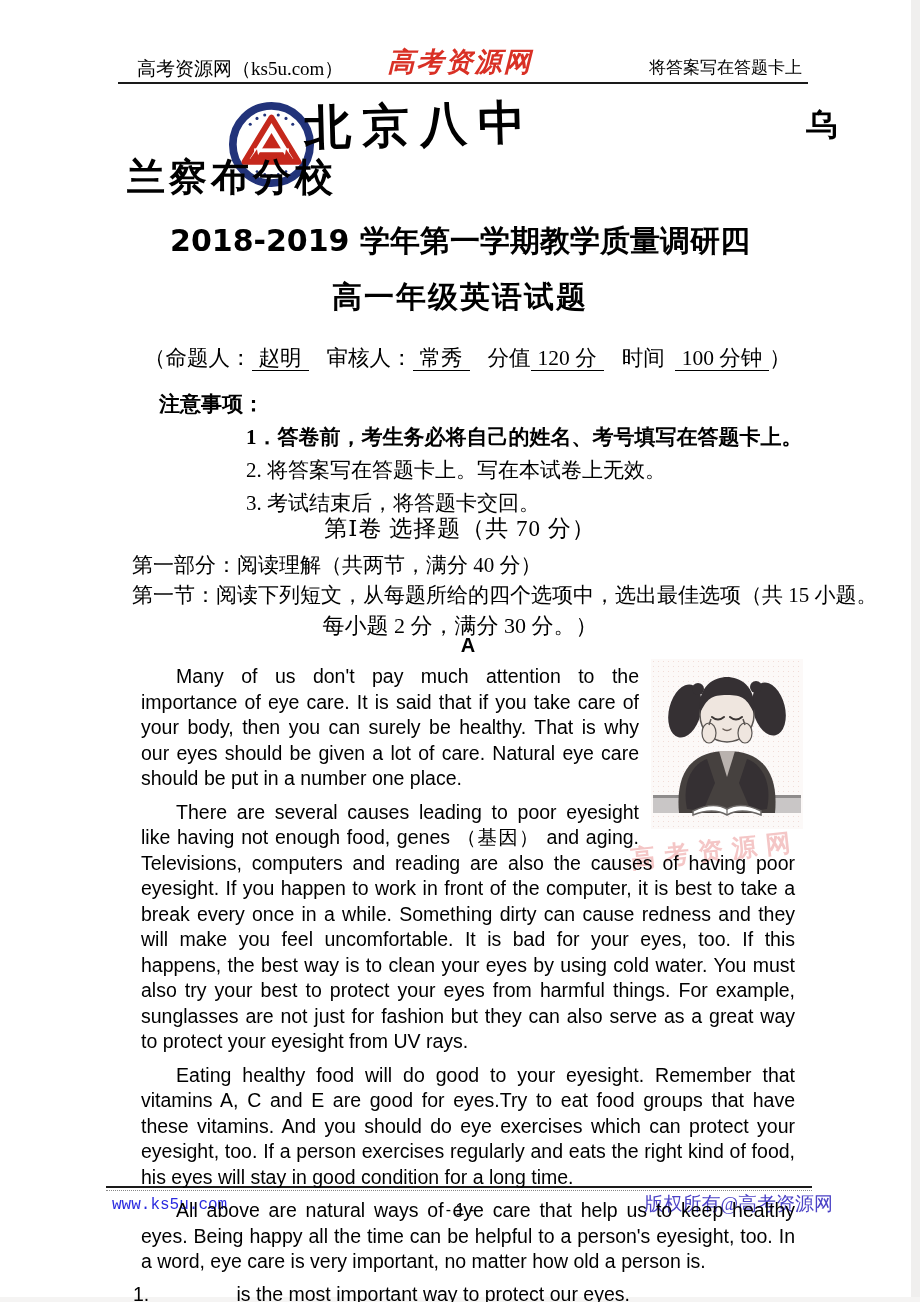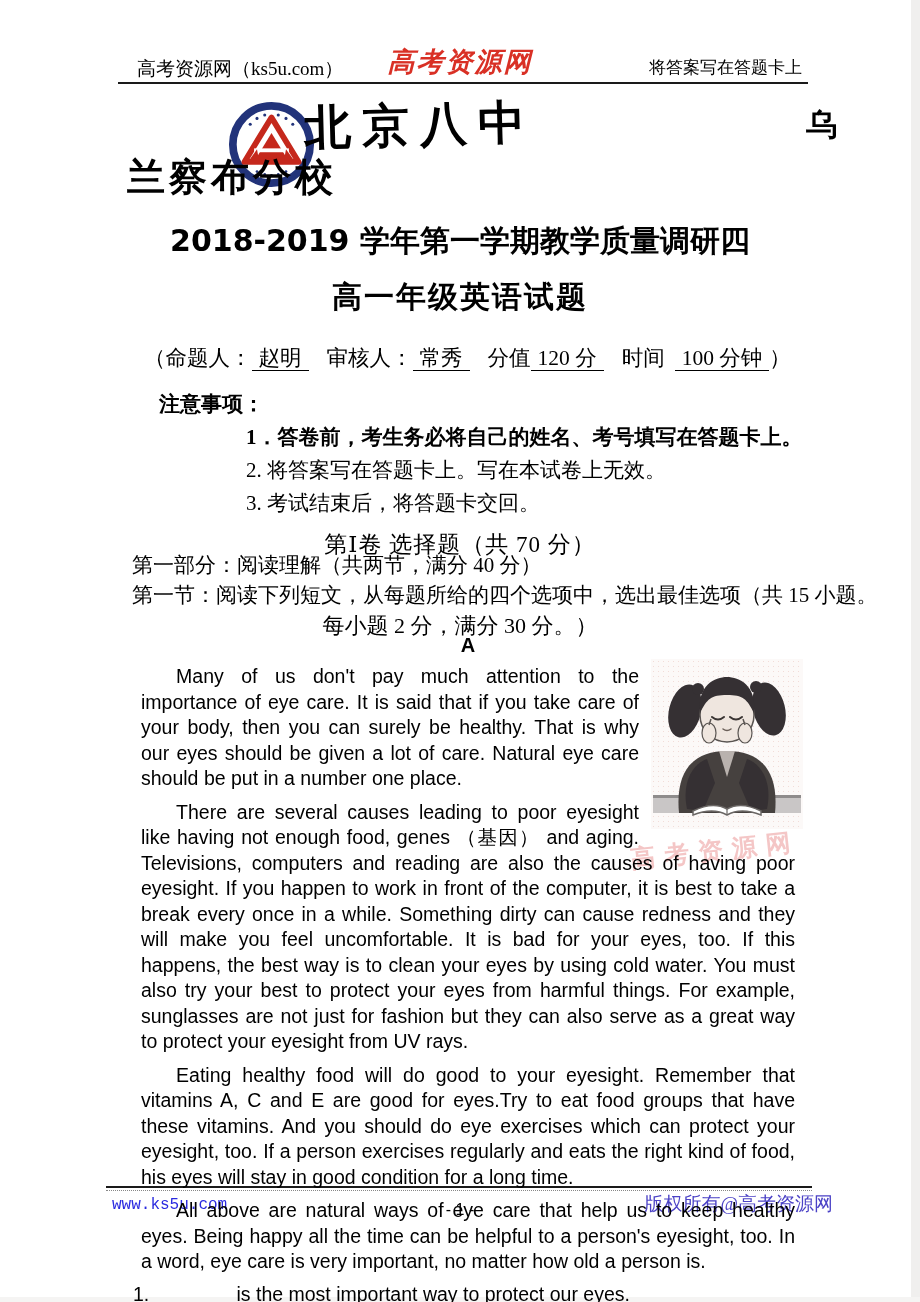--- a/index.html
+++ b/index.html
@@ -40,21 +40,21 @@
   .meta .u{border-bottom:1.6px solid #000;padding:0 7px;}
   .meta .gap{display:inline-block;width:18px;}
 
   
   .notice{position:absolute;left:159px;top:388px;font-size:21px;line-height:33px;}
   .notice-title{font-family:"DejaVu Sans","Liberation Sans",sans-serif;font-weight:bold;}
   .notice-items{margin-left:87px;}
   .notice-items .itm1{font-weight:bold;}
 
   
-  .vol-header{position:absolute;left:0;right:0;top:529px;text-align:center;font-size:23px;letter-spacing:1px;}
+  .vol-header{position:absolute;left:0;right:0;top:513px;text-align:center;font-size:23px;letter-spacing:1px;}
   .part-header{position:absolute;left:132px;top:551px;font-size:21px;}
   .sec-line1{position:absolute;left:132px;top:581px;font-size:21px;}
   .sec-line2{position:absolute;left:0;right:0;top:611px;text-align:center;font-size:22px;}
 
   
   .content{position:absolute;left:133px;top:634px;width:670px;z-index:2;}
   .passage-label{text-align:center;font-family:"Liberation Sans","DejaVu Sans",sans-serif;
     font-weight:bold;font-size:20px;line-height:22px;margin-bottom:1px;}
   .img-box{float:right;width:152px;height:170px;margin:2px 0 10px 12px;
     background-color:#fcf9f8;

